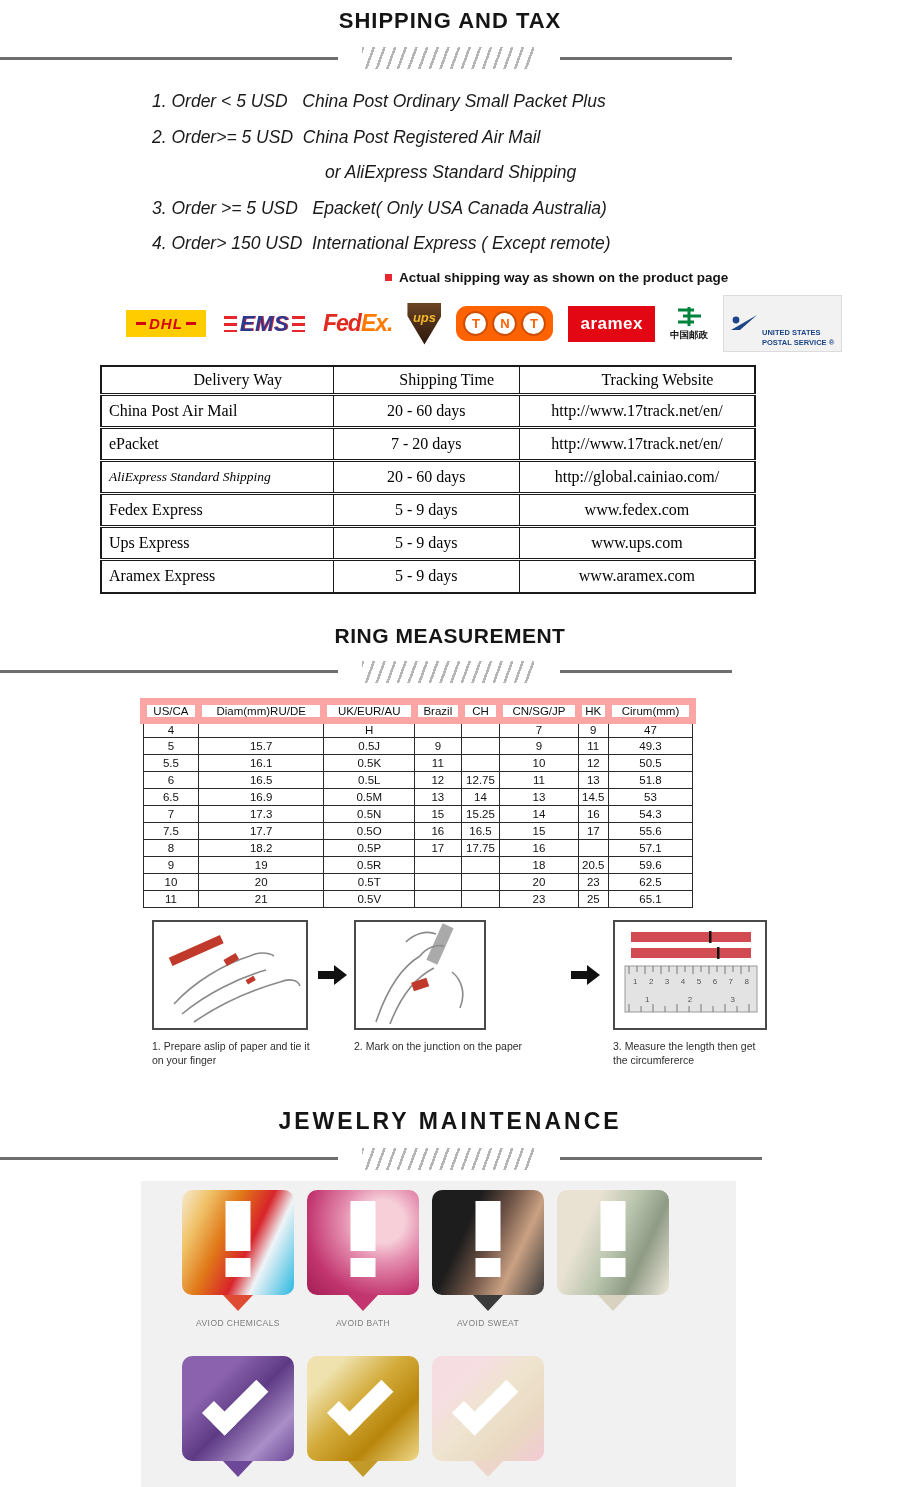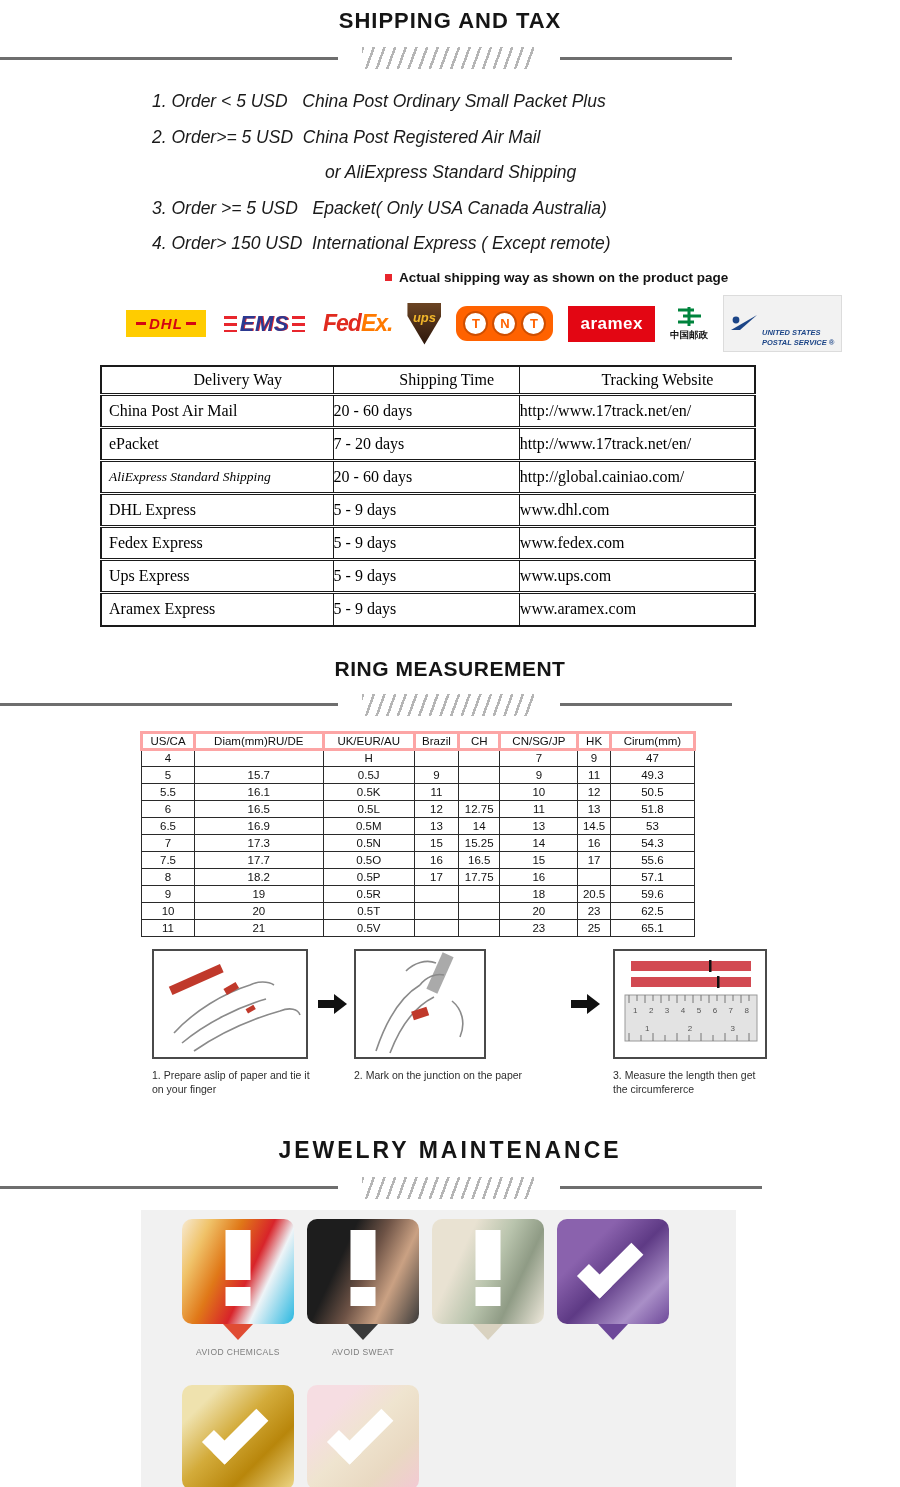--- a/index.html
+++ b/index.html
@@ -62,40 +62,40 @@
     display:flex; align-items:center; justify-content:center;
     color:#ff6200; font-weight:900; font-size:13px;
   }
   .logo-aramex { background:#e30613; color:#fff; font-weight:bold; font-size:17px; padding:8px 12px; letter-spacing:0.5px; }
   .logo-cnpost { display:flex; flex-direction:column; align-items:center; gap:1px; }
   .logo-cnpost .cn-txt { font-size:9.5px; font-weight:bold; color:#111; }
   .logo-usps {
     background:#f2f2f2; border:1px solid #dcdcdc; padding:4px 7px;
     display:flex; align-items:center; gap:5px;
   }
-  .logo-usps .usps-txt { font-size:7.5px; font-weight:bold; font-style:italic; color:#1c4587; line-height:1.3;margin-top:28px; }
+  .logo-usps .usps-txt { font-size:7.5px; font-weight:bold; color:#1c4587; line-height:1.3;margin-top:28px; }
 
   
   .ship-table {
     margin:18px 0 0 100px; width:656px; border-collapse:collapse;
     font-family:"Liberation Serif", serif; font-size:16px; color:#000;
     border:2px solid #1a1a1a;
   }
   .ship-table th { font-weight:normal; height:29px; border:1.5px solid #1a1a1a; border-bottom:3px double #1a1a1a; text-align:center;padding-left:41px; }
-  .ship-table td { height:33px; border:1.5px solid #1a1a1a; border-bottom:3px double #1a1a1a; text-align:left; }
+  .ship-table td { height:33px; border:1.5px solid #1a1a1a; border-bottom:3px double #1a1a1a; text-align:center; }
   .ship-table td:first-child { text-align:left; padding-left:7px; }
   .ship-table tr:last-child td { border-bottom:1.5px solid #1a1a1a; }
   .ship-table tbody tr:nth-child(3) td:first-child { font-style:italic; font-size:13.5px; }
 
   
   .ring-table {
     margin:14px 0 0 140px; width:556px; border-collapse:collapse;
     font-size:11.5px; color:#111; border:1.5px solid #2a2a2a;
   }
-  .ring-table th { font-weight:normal; height:17px; border:3px solid #fca5a5; text-align:center; }
+  .ring-table th { font-weight:normal; height:17px; border:7px solid #fca5a5; text-align:center; }
   .ring-table td { height:17px; border:1px solid #2a2a2a; text-align:center; }
 
   
   .steps { display:flex; align-items:flex-start; margin:12px 0 0 152px; }
   .step-unit { display:flex; flex-direction:column; }
   .step-box { height:110px; border:2px solid #4a4a4a; background:#fff; }
   .step-box.b1 { width:156px; } .step-box.b2 { width:132px; } .step-box.b3 { width:154px; }
   .step-cap { margin-top:9px; font-size:10.5px; color:#2e2e2e; line-height:1.4; }
   .cap1 { width:160px; } .cap2 { width:185px; white-space:nowrap; } .cap3 { width:158px; }
   .arrow { position:relative; width:30px; height:20px; margin-top:45px; }
@@ -218,25 +218,20 @@
         </tr>
         <tr>
           <td>ePacket</td>
           <td>7 - 20 days</td>
           <td>http://www.17track.net/en/</td>
         </tr>
         <tr>
           <td>AliExpress Standard Shipping</td>
           <td>20 - 60 days</td>
           <td>http://global.cainiao.com/</td>
-        </tr>
-        <tr>
-          <td>DHL Express</td>
-          <td>5 - 9 days</td>
-          <td>www.dhl.com</td>
         </tr>
         <tr>
           <td>Fedex Express</td>
           <td>5 - 9 days</td>
           <td>www.fedex.com</td>
         </tr>
         <tr>
           <td>Ups Express</td>
           <td>5 - 9 days</td>
           <td>www.ups.com</td>
@@ -442,20 +437,30 @@
           <div class="tile-img bg-chemicals">
             <div class="mark-ex">
               <div class="bar"></div>
               <div class="dot"></div>
             </div>
           </div>
           <div class="tile-pointer pt-chemicals"></div>
           <div class="tile-cap">AVIOD CHEMICALS</div>
         </div>
         <div class="tile">
+          <div class="tile-img bg-bath">
+            <div class="mark-ex">
+              <div class="bar"></div>
+              <div class="dot"></div>
+            </div>
+          </div>
+          <div class="tile-pointer pt-bath"></div>
+          <div class="tile-cap">AVOID BATH</div>
+        </div>
+        <div class="tile">
           <div class="tile-img bg-sweat">
             <div class="mark-ex">
               <div class="bar"></div>
               <div class="dot"></div>
             </div>
           </div>
           <div class="tile-pointer pt-sweat"></div>
           <div class="tile-cap">AVOID SWEAT</div>
         </div>
         <div class="tile">

